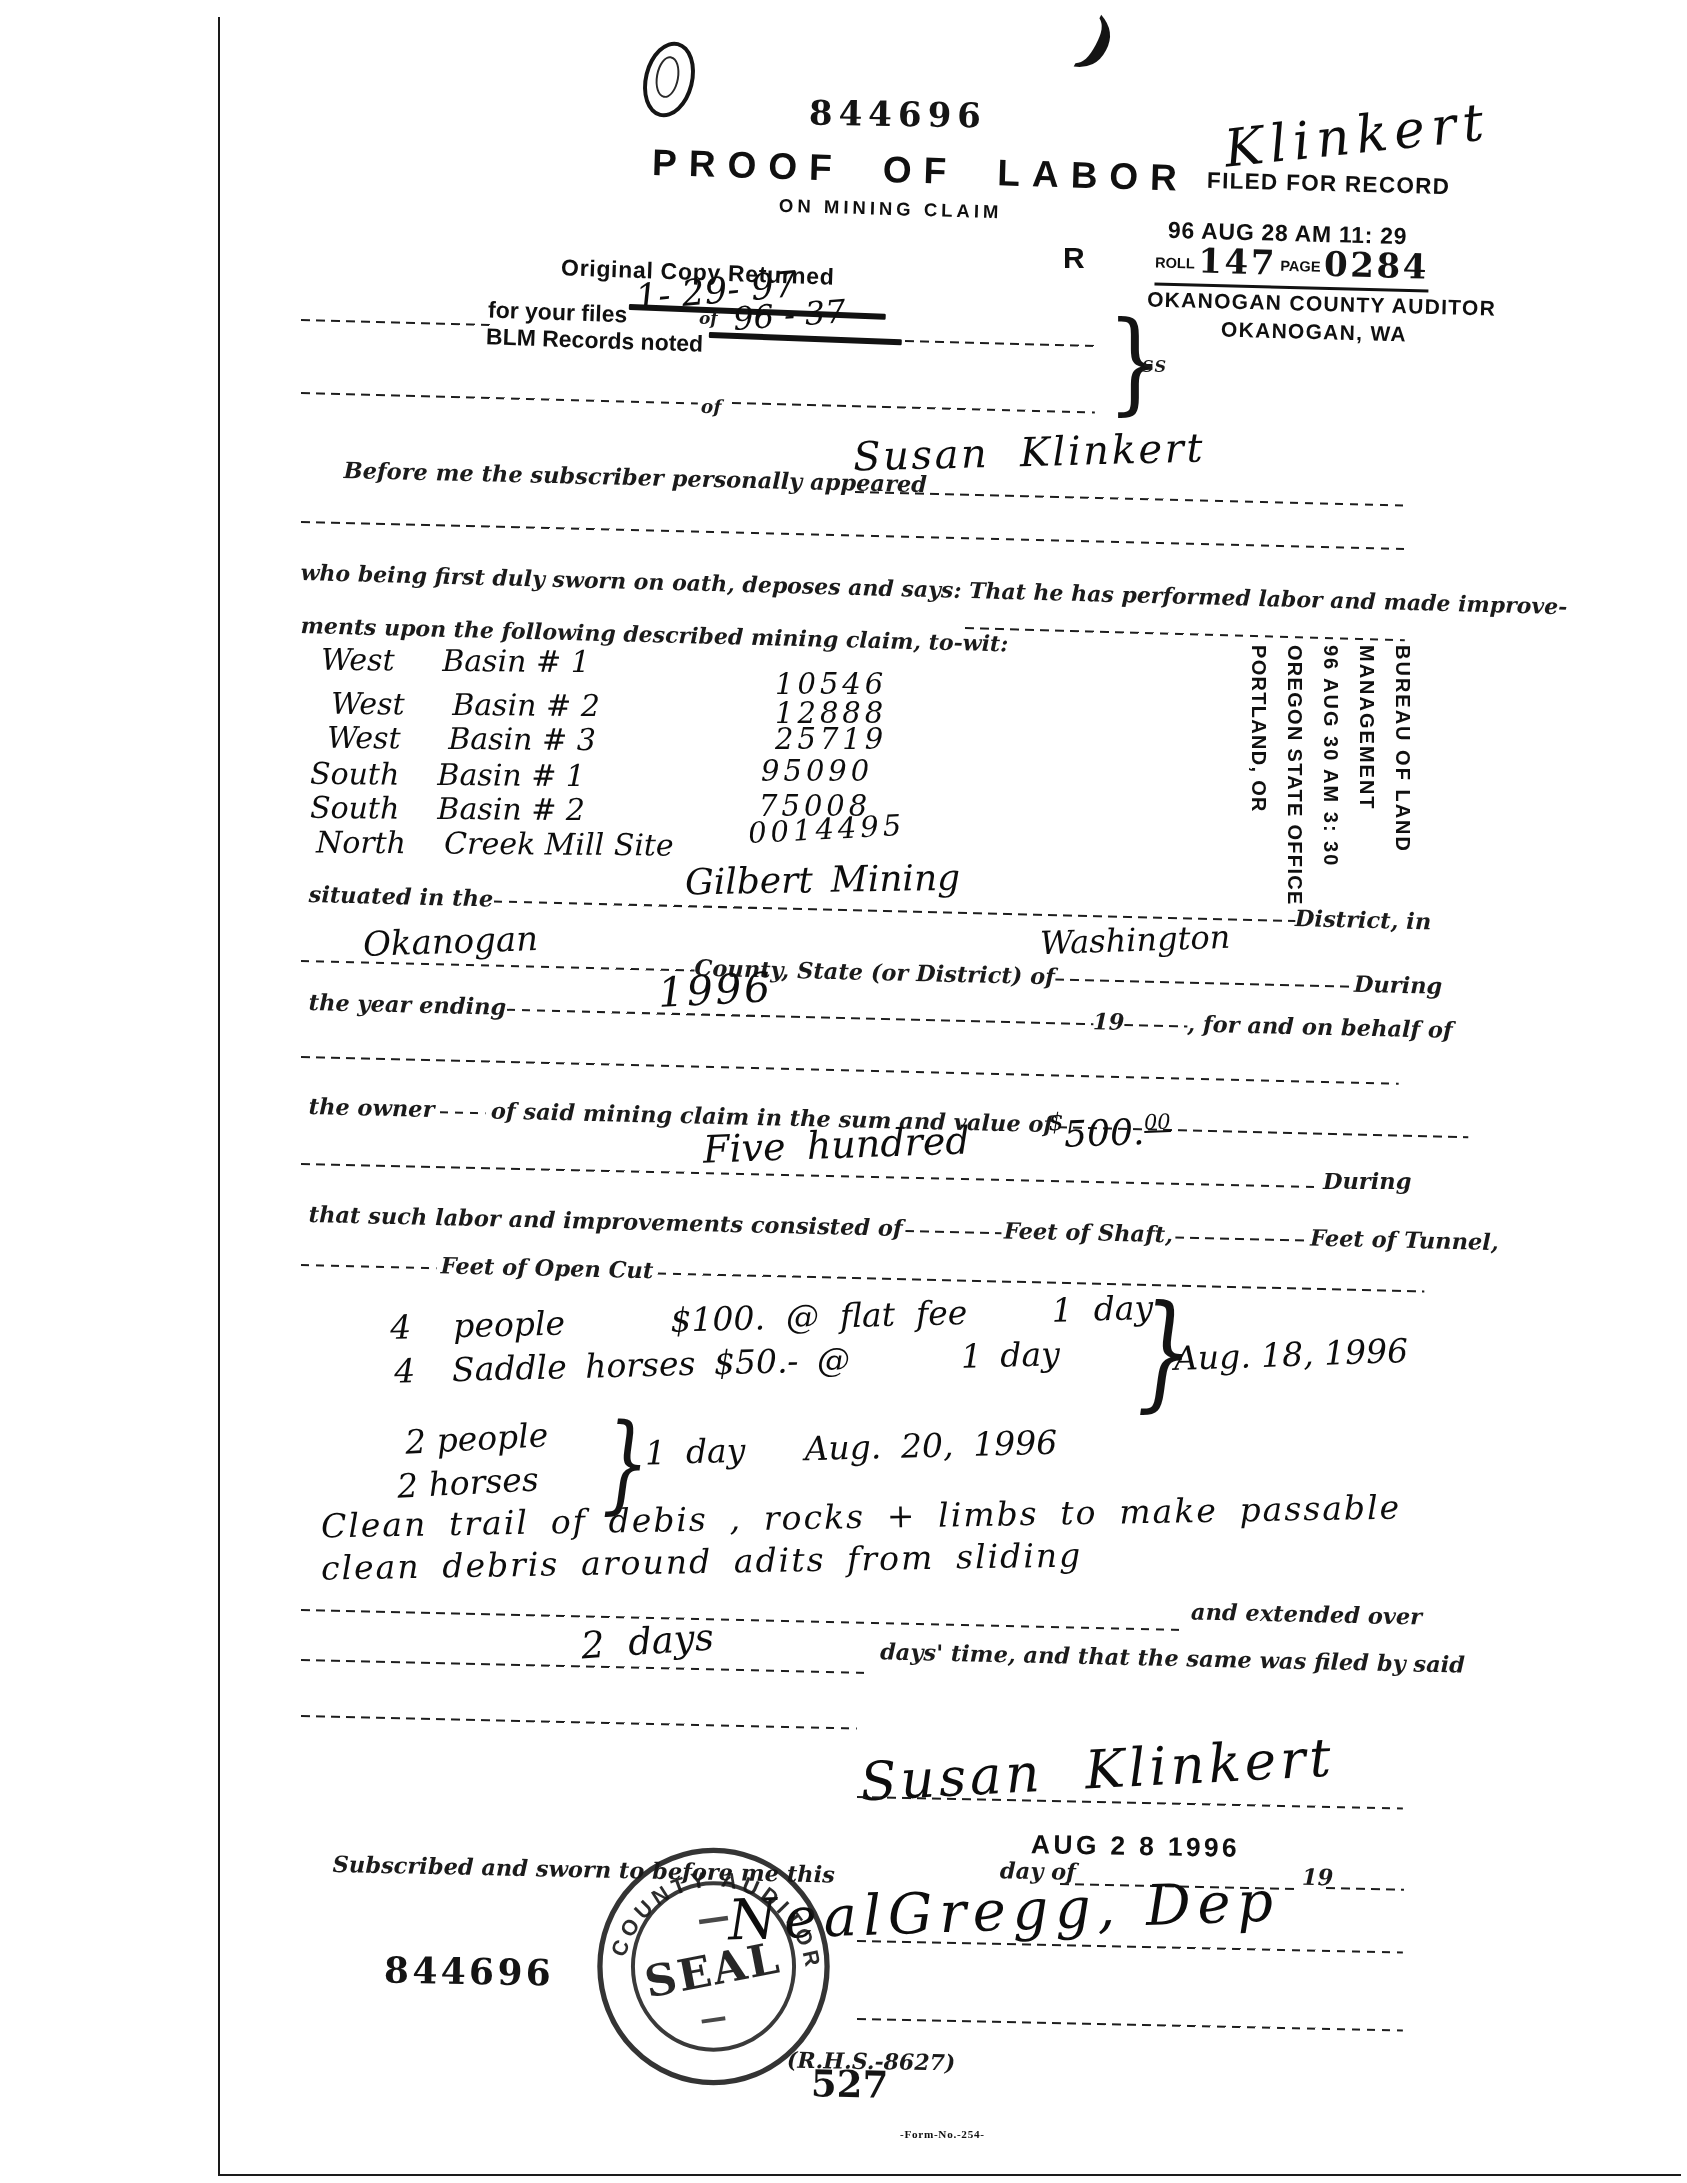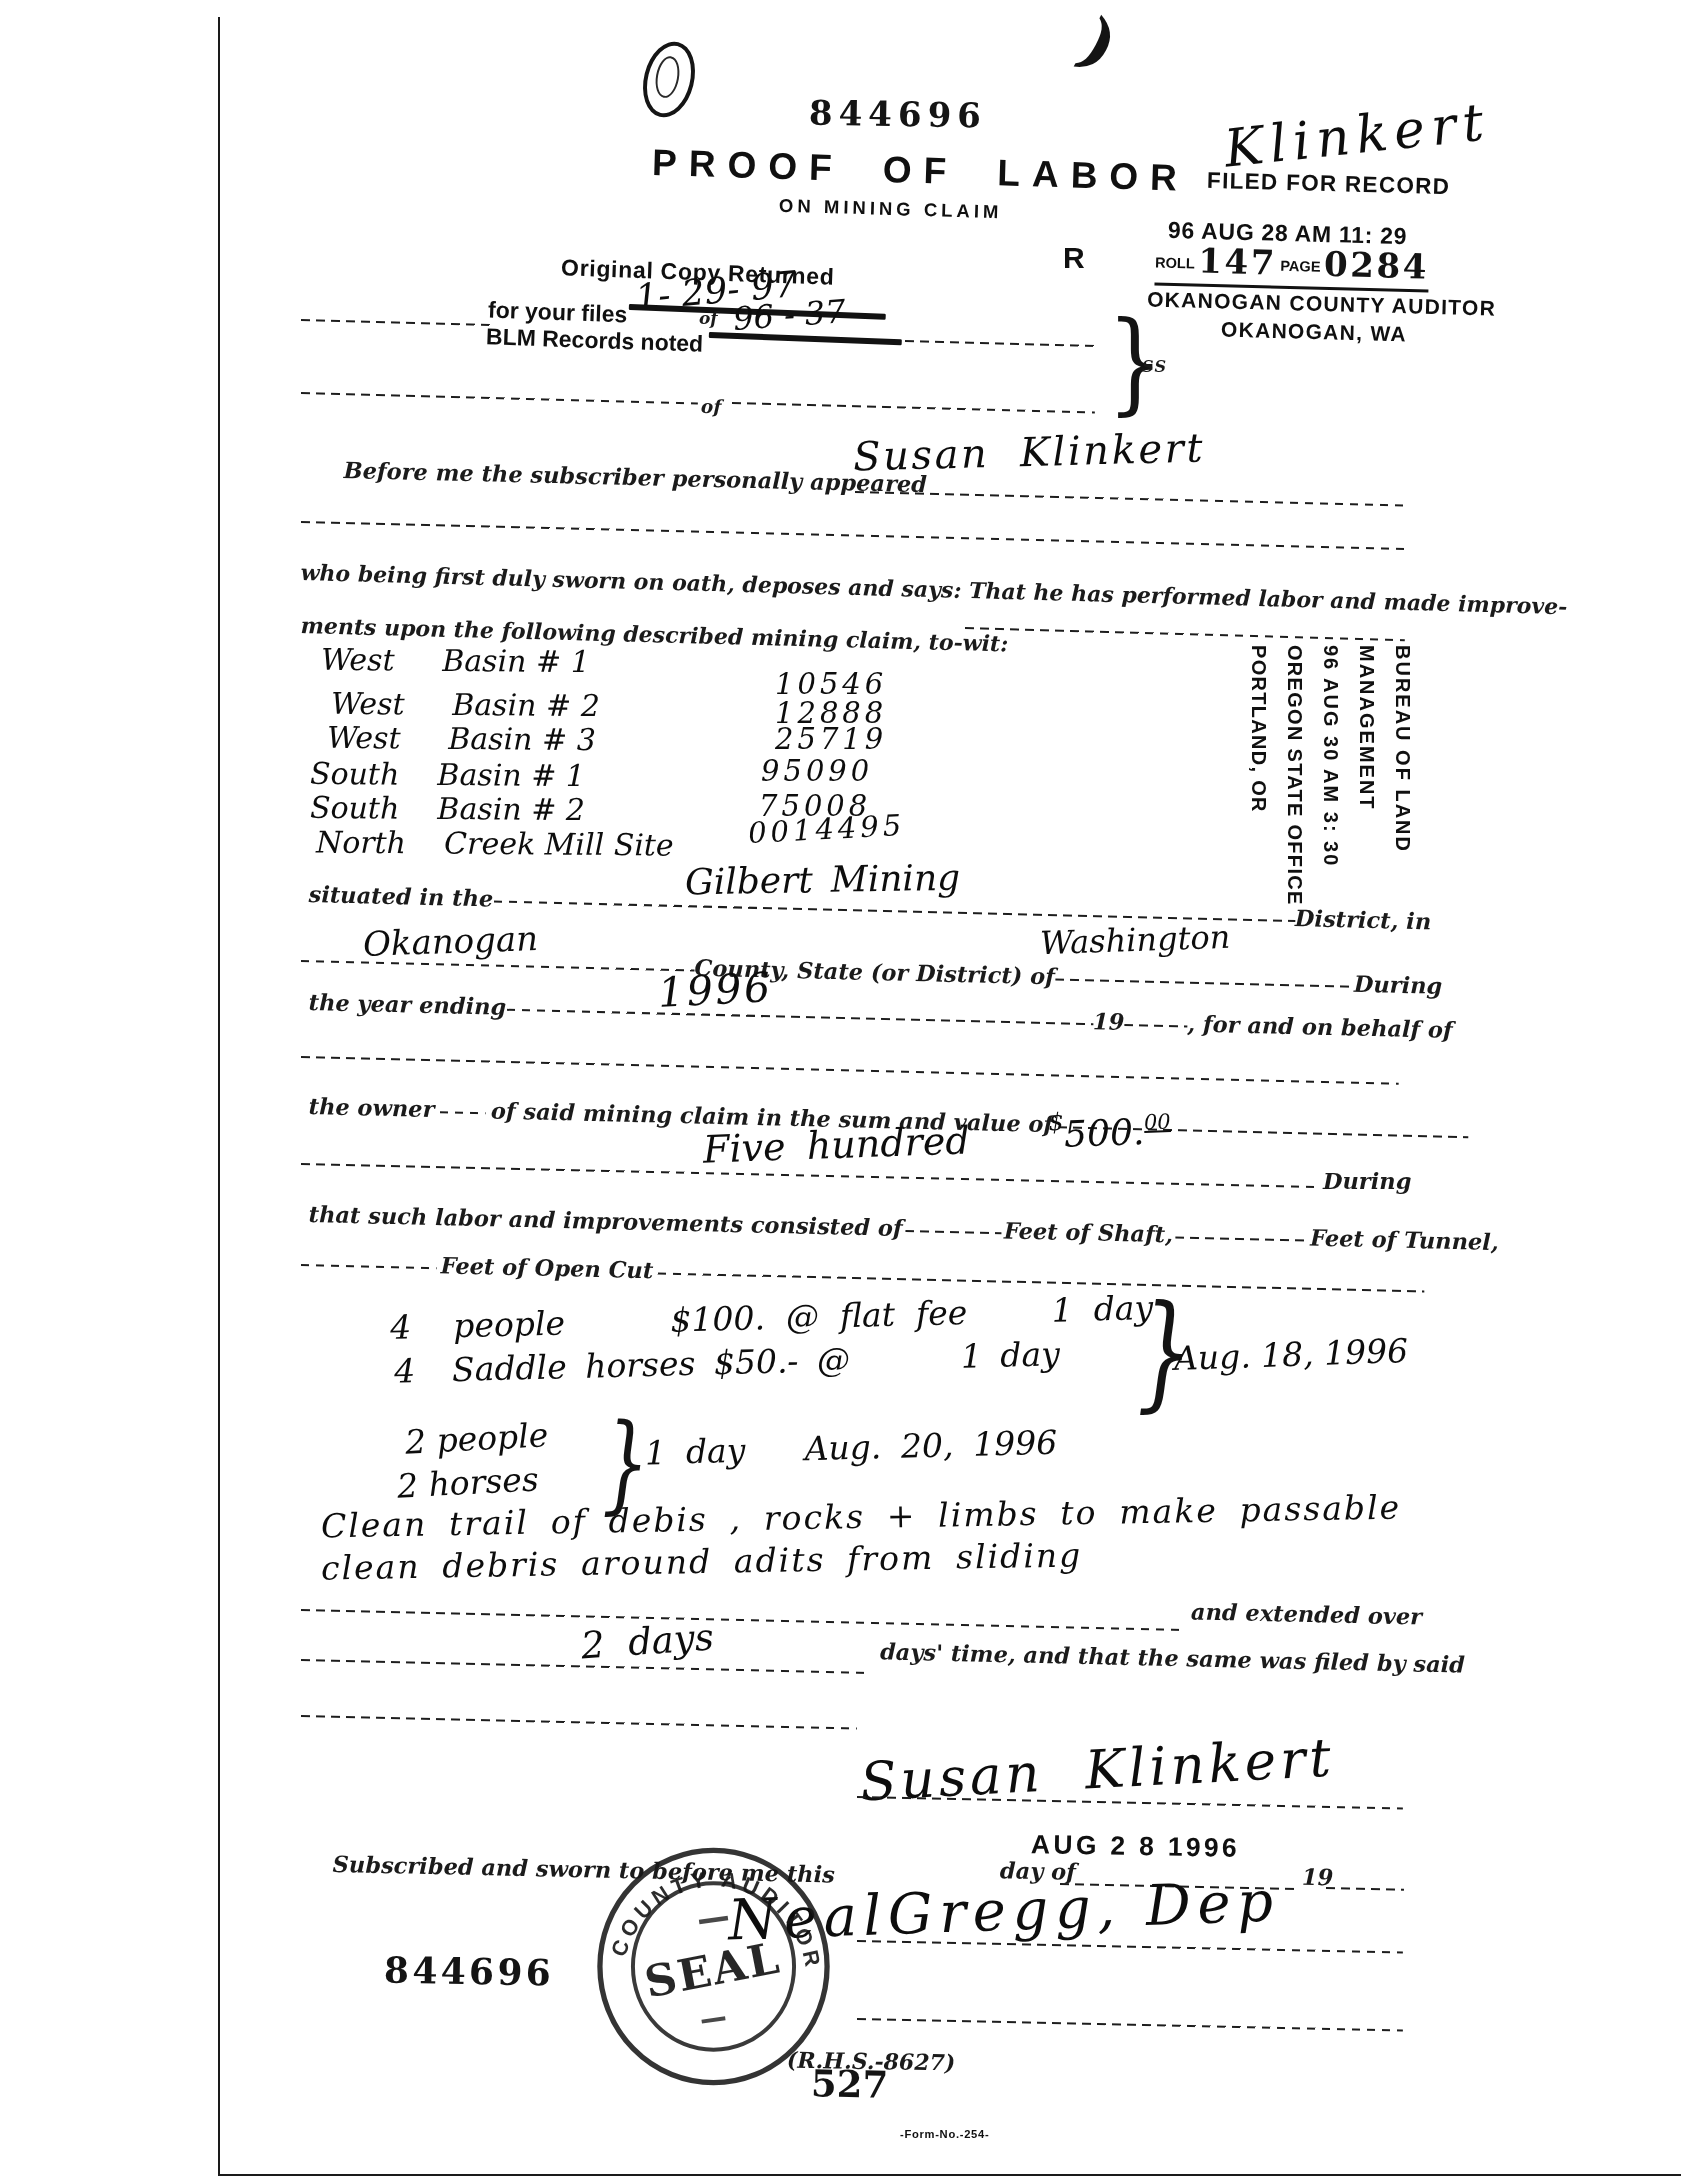--- a/index.html
+++ b/index.html
@@ -173,16 +173,16 @@
       <textPath href="#sealArc" startOffset="6%">COUNTY AUDITOR</textPath>
     </text>
     <text x="182" y="212" text-anchor="middle" font-family="DejaVu Serif, serif" font-size="66" font-weight="bold" fill="#151515" transform="rotate(-11 182 196)" letter-spacing="3" opacity=".92">SEAL</text>
     <rect x="160" y="110" width="44" height="7" fill="#1c1c1c" opacity=".8" transform="rotate(-8 182 113)"></rect>
     <rect x="164" y="262" width="36" height="6" fill="#1c1c1c" opacity=".8" transform="rotate(-8 182 265)"></rect>
   </svg>
 
   <div class="abs serifnum" style="left:384px;top:1950px;font-size:36px;letter-spacing:3.3px;transform:rotate(1deg);">844696</div>
   <div class="abs form" style="left:787px;top:2048px;font-size:22px;transform:rotate(1deg);">(R.H.S.-8627)</div>
   <div class="abs serifnum" style="left:811px;top:2062px;font-size:37px;transform:rotate(1deg);">527</div>
-  <div class="abs stamp" style="left:900px;top:2128px;font-size:11.2px;letter-spacing:0.7px;">-Form-No.-254-</div>
+  <div class="abs stamp" style="left:900px;top:2128px;font-size:11.2px;letter-spacing:0.7px;font-family:Liberation Serif, serif;">-Form-No.-254-</div>
 
 </div>
 
 
 </body></html>

